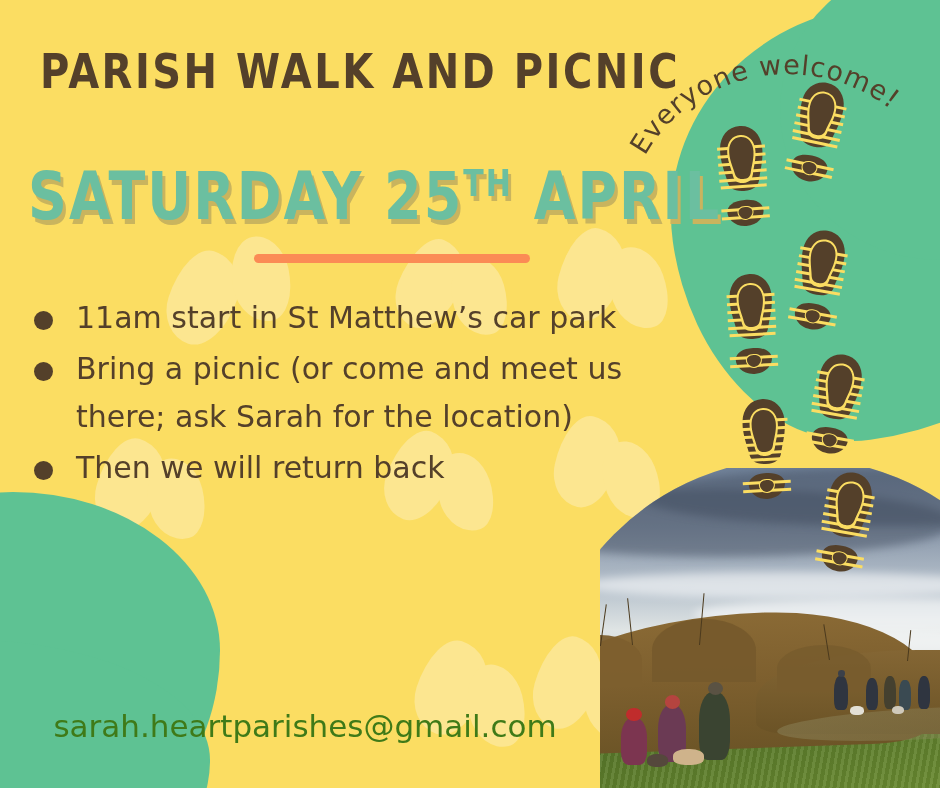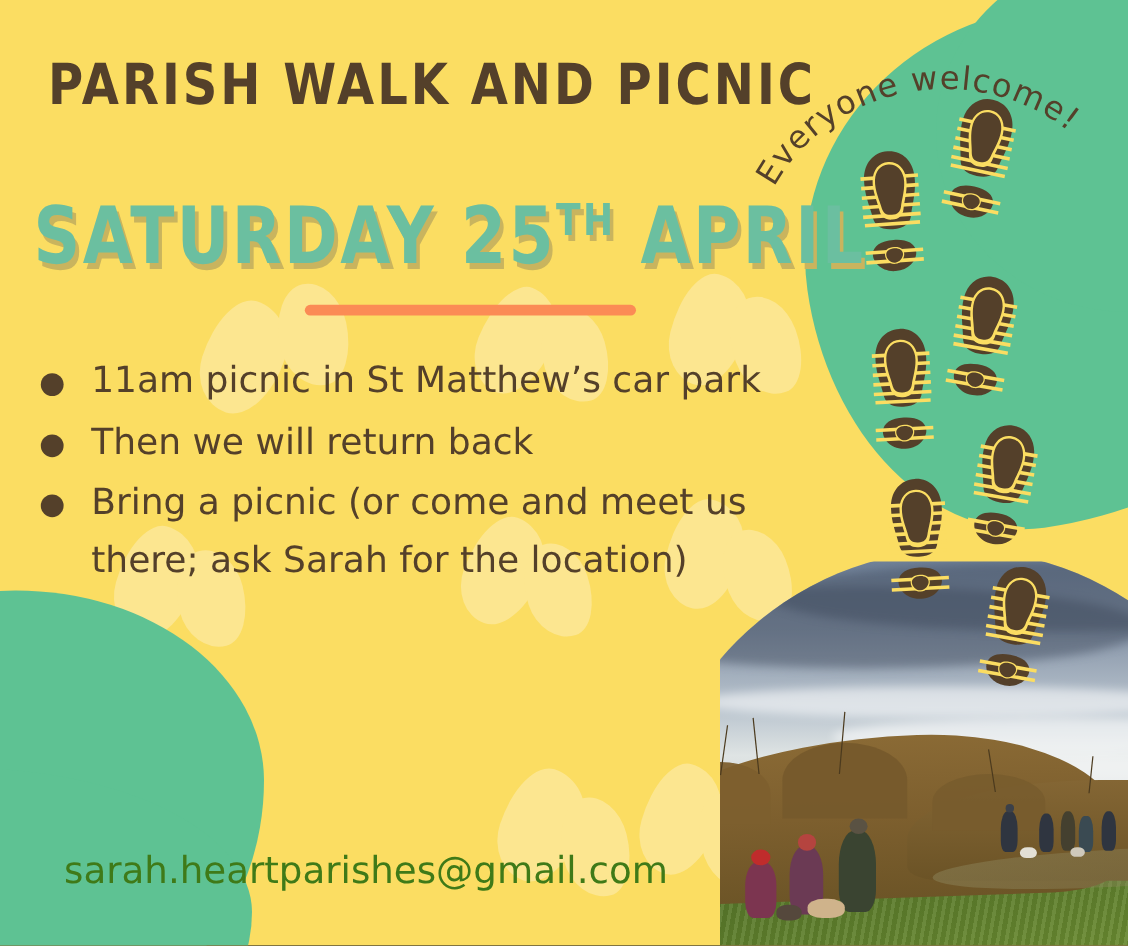--- a/index.html
+++ b/index.html
@@ -412,27 +412,27 @@
 
   <div class="headline">PARISH WALK AND PICNIC</div>
 
   <div class="date"><span>SATURDAY 25</span><sup>TH</sup> <span>APRIL</span></div>
 
   <div class="rule"></div>
 
   <ul class="bullets">
     <li>
       <span class="dot"></span>
-      <span>11am picnic in St Matthew’s car park</span>
+      <span>11am start in St Matthew’s car park</span>
+    </li>
+    <li>
+      <span class="dot"></span>
+      <span>Bring a picnic (or come and meet us there; ask Sarah for the location)</span>
     </li>
     <li>
       <span class="dot"></span>
       <span>Then we will return back</span>
     </li>
-    <li>
-      <span class="dot"></span>
-      <span>Bring a picnic (or come and meet us there; ask Sarah for the location)</span>
-    </li>
   </ul>
 
   <div class="email">sarah.heartparishes@gmail.com</div>
 
 </div>
 
 </body></html>

